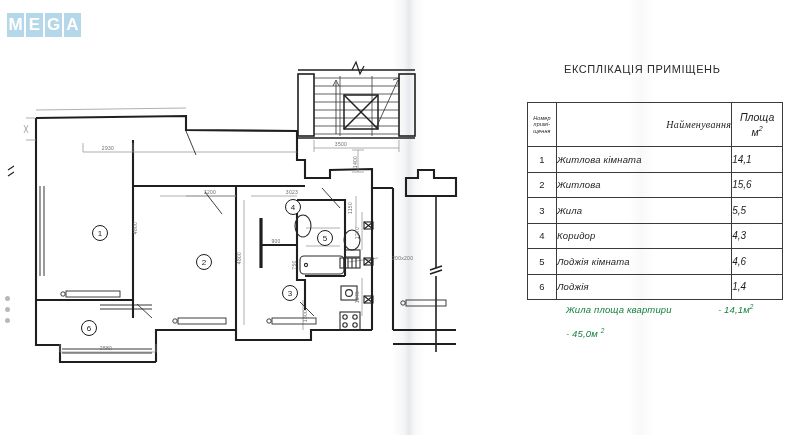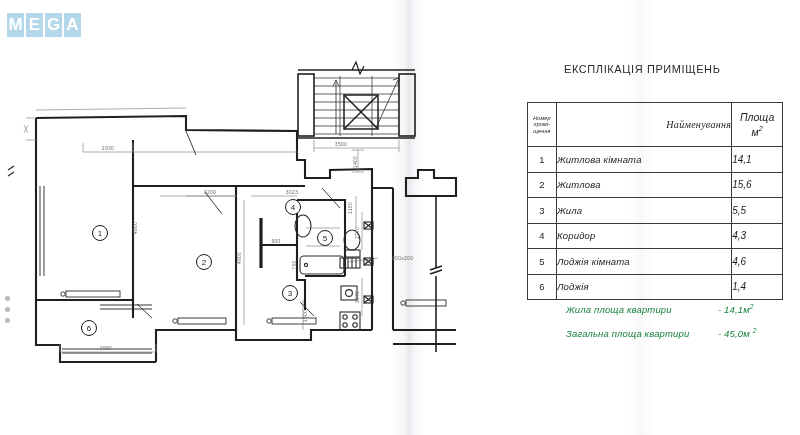--- a/index.html
+++ b/index.html
@@ -374,18 +374,17 @@
         </tr>
       </tbody>
   </table>
 
   <div class="summary" id="summary-block">
       <div class="sum-row">
         <div class="sum-lbl">Жила площа квартири</div>
         <div class="sum-val"><span>-  14,1м</span><sup>2</sup></div>
       </div>
       <div class="sum-row">
-        <div class="sum-lbl">Загальна площа квартири</div>
         <div class="sum-val"><span>- 45,0м </span><sup>2</sup></div>
       </div>
     </div>
 
 </div>
 
 </body></html>

